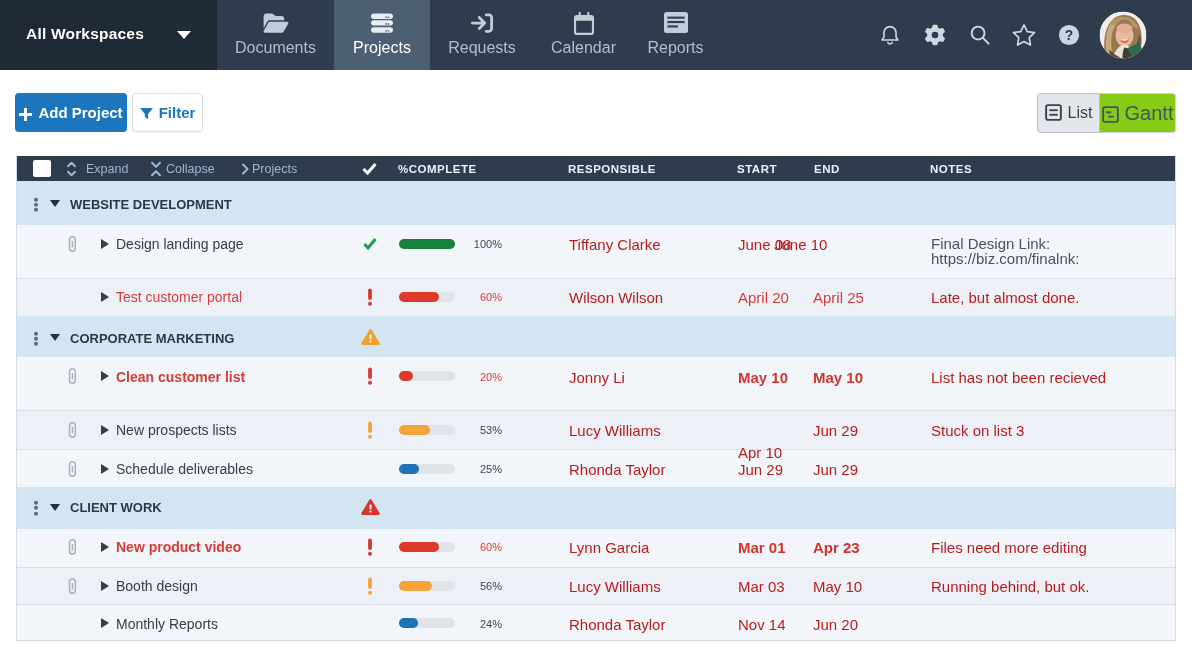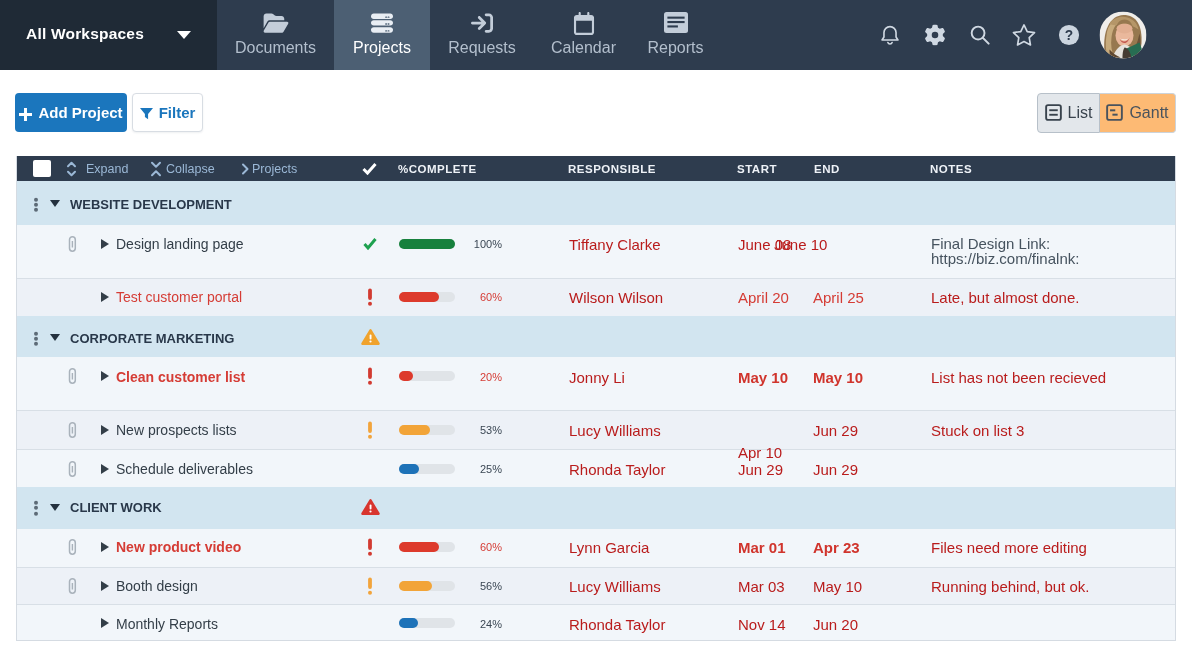--- a/index.html
+++ b/index.html
@@ -14,21 +14,21 @@
 .ws .caret{position:absolute;left:177px;top:31px;width:0;height:0;border-left:7px solid transparent;border-right:7px solid transparent;border-top:8px solid #fff}
 .tab{position:absolute;top:0;height:70px;color:#b3bfcd;font-size:16px}
 .tab.on{background:#4c5f73;color:#fff}
 .tab .lbl{position:absolute;width:100%;top:39px;text-align:center}
 .tab svg{position:absolute;top:12px;left:50%;transform:translateX(-50%)}
 .nico{position:absolute;top:35px;transform:translate(-50%,-50%)}
 
 .btn-add{position:absolute;left:15px;top:93px;width:112px;height:39px;background:#1b76bd;border-radius:4px;color:#fff;font-size:15px;font-weight:700;text-align:center;line-height:39px}
 .btn-filter{position:absolute;left:132px;top:93px;width:71px;height:39px;background:#fff;border:1px solid #d8dde3;border-radius:4px;box-shadow:0 1px 2px rgba(40,60,80,.08);color:#1b76bd;font-size:15px;font-weight:700;text-align:center;line-height:37px}
 .btn-list{position:absolute;left:1037px;top:93px;width:63px;height:40px;background:#e3e7eb;border:1px solid #b7c0c9;border-radius:4px 0 0 4px;color:#39434d;font-size:16px;text-align:center;line-height:38px}
-.btn-gantt{position:absolute;left:1100px;top:93px;width:76px;height:40px;background:#fdba74;border:1px solid #ccd3da;border-left:none;border-radius:0 4px 4px 0;color:#49535d;font-size:16px;text-align:center;line-height:38px}
+.btn-gantt{position:absolute;left:1100px;top:93px;width:76px;height:40px;background:#84cc16;border:1px solid #ccd3da;border-left:none;border-radius:0 4px 4px 0;color:#49535d;font-size:20px;text-align:center;line-height:38px}
 .bic{vertical-align:-3px;margin-right:6px}
 
 .tbl{position:absolute;left:16px;top:156px;width:1160px;height:485px;border:1px solid #d5dbe2;border-top:none;z-index:30}
 .thead{position:absolute;left:16px;top:156px;width:1160px;height:25px;background:#2e3c4e}
 .hlink{color:#9bb8d6;font-size:12.5px;font-weight:400}
 .hcol{color:#eef2f7;font-size:11.5px;font-weight:700;letter-spacing:.5px}
 .row{position:absolute;left:17px;width:1158px}
 .sec{background:#d2e5f0}
 .rA{background:#f2f6fa}
 .rB{background:#edf1f7}

